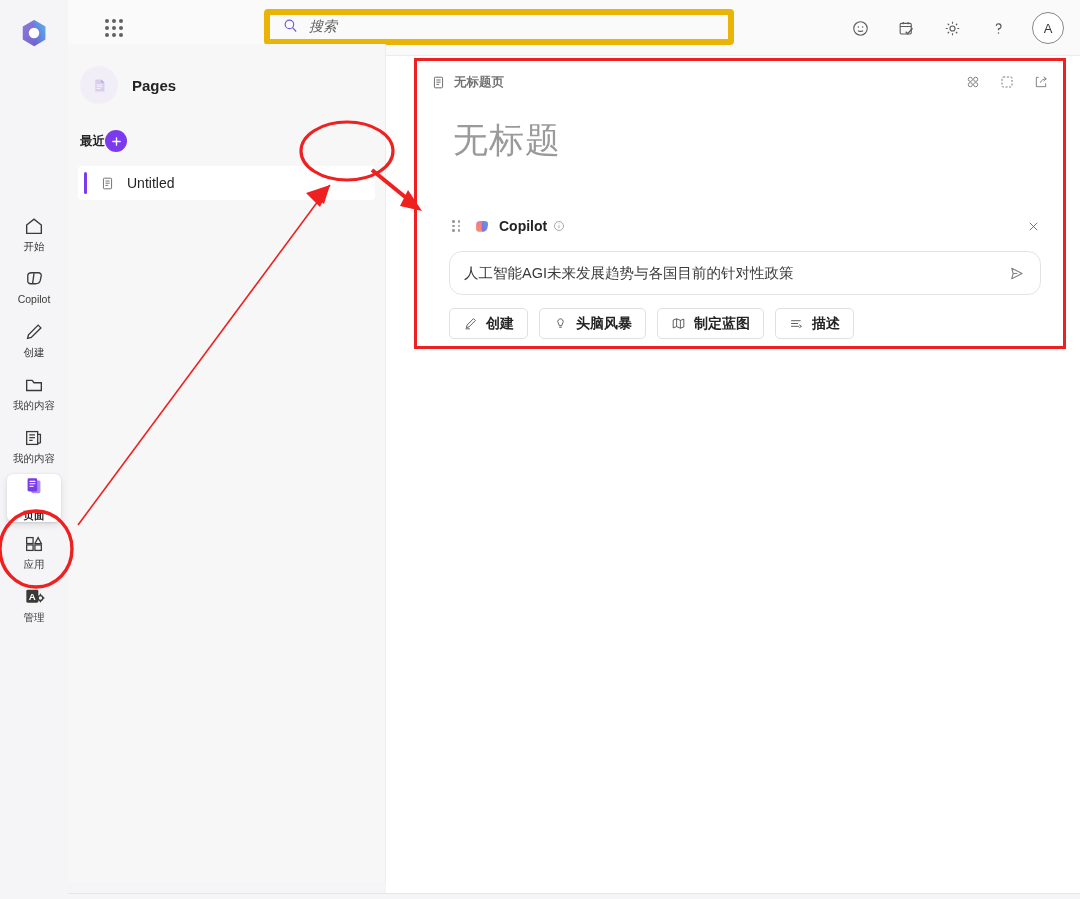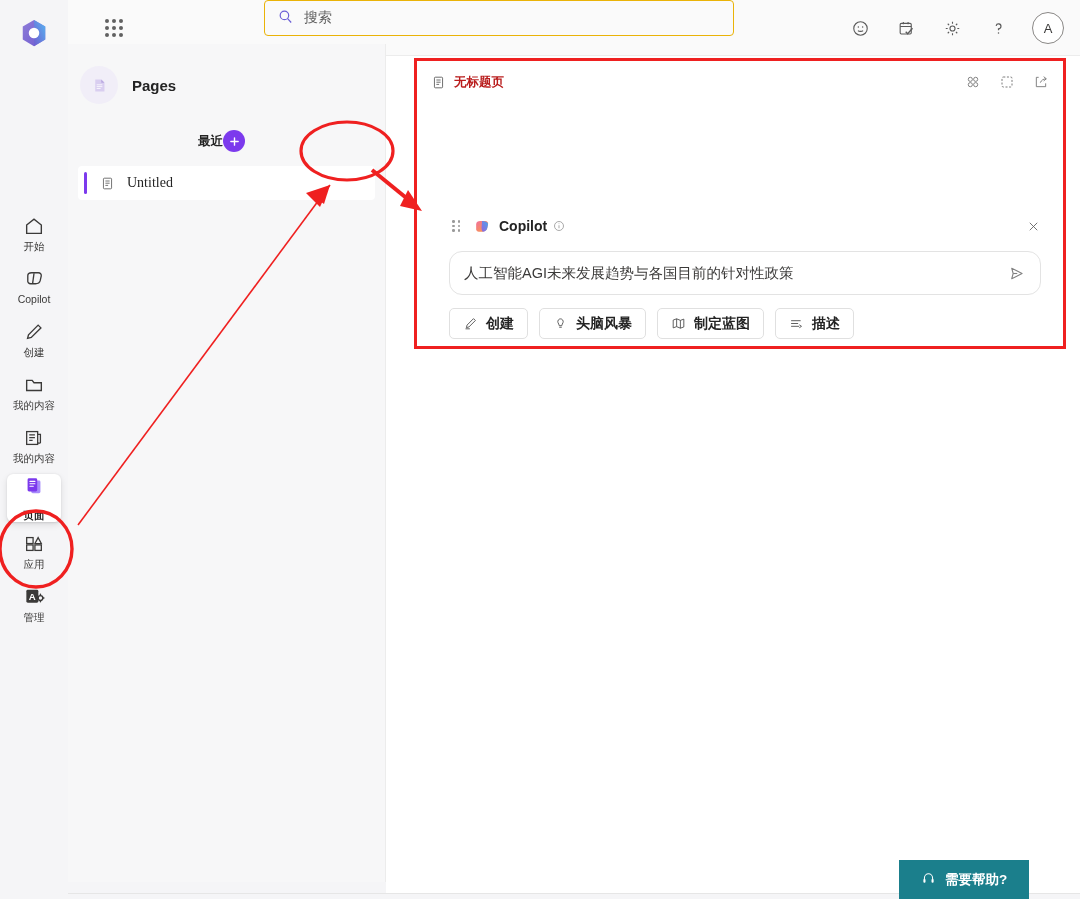--- a/index.html
+++ b/index.html
@@ -73,28 +73,29 @@
   }
   .waffle {
     width: 40px; height: 40px; margin-left: 26px;
     display: grid; grid-template-columns: repeat(3, 4px);
     grid-template-rows: repeat(3, 4px); gap: 3px;
     align-content: center; justify-content: center;
     cursor: pointer;
   }
   .waffle i { width: 4px; height: 4px; border-radius: 50%; background: #616161; display: block; }
   .searchbox {
-    position: absolute; left: 196px; top: 0;
+    position: absolute; left: 196px; top: 9px;
     width: 470px; height: 36px;
     background: #fafafa;
-    border: 1px solid #eab308;
+    border: 6px solid #eab308;
     border-radius: 4px;
     display: flex; align-items: center;
     padding: 0 12px; gap: 10px;
     cursor: text;
+    font-style: italic;
   }
   .searchbox .stext { font-size: 14px; color: #616161; }
   .topicons {
     position: absolute; right: 16px; top: 0; height: 56px;
     display: flex; align-items: center; gap: 14px;
   }
   .ticon {
     width: 32px; height: 32px; border-radius: 4px;
     display: flex; align-items: center; justify-content: center;
     color: #5a5a5a; cursor: pointer;
@@ -118,41 +119,40 @@
     display: flex; align-items: center; gap: 14px;
     padding: 22px 0 0 12px;
   }
   .pp-avatar {
     width: 38px; height: 38px; border-radius: 50%;
     background: #f1eef8;
     display: flex; align-items: center; justify-content: center;
   }
   .pp-title { font-size: 15px; font-weight: bold; color: #242424; }
   .pp-recent-row {
-    display: flex; align-items: center; justify-content: center;
+    display: flex; align-items: center; justify-content: flex-start;
     padding: 26px 22px 0 12px;
   }
   .pp-recent { font-size: 12.5px; font-weight: bold; color: #242424; }
   .pp-add {
     width: 22px; height: 22px; border-radius: 50%;
     background: #7c3aed;
     display: flex; align-items: center; justify-content: center;
     color: #fff; font-size: 15px; line-height: 1;
     cursor: pointer;
   }
   .pp-list { margin-top: 14px; }
   .pp-item {
     position: relative;
     display: flex; align-items: center; gap: 12px;
     height: 34px; margin: 0 10px 6px 10px;
     padding-left: 22px;
     border-radius: 4px;
     font-size: 14px; color: #242424;
     cursor: pointer;
-    font-family: Liberation Serif, serif;
   }
   .pp-item.selected { background: #ffffff; }
   .pp-item.selected::before {
     content: ""; position: absolute; left: 6px; top: 6px;
     width: 3px; height: 22px; background: #7c3aed; border-radius: 2px;
   }
   .pp-ico { color: #616161; display: flex; }
 
   
   .canvas {
@@ -164,21 +164,21 @@
     position: absolute; left: 28px; top: 2px;
     width: 652px; height: 291px;
     background: #ffffff;
     border: 3px solid #ef2020;
   }
   .doc-head {
     display: flex; align-items: center;
     height: 42px; padding: 0 14px;
   }
   .doc-head .dh-ico { color: #5a5a5a; display: flex; margin-right: 8px; }
-  .doc-head .dh-title { font-size: 12.5px; font-weight: bold; color: #b91c1c; }
+  .doc-head .dh-title { font-size: 12.5px; font-weight: bold; color: #737373; }
   .doc-head-icons {
     margin-left: auto; display: flex; align-items: center; gap: 18px;
   }
   .doc-head-icons .dhi { color: #7a7a7a; display: flex; cursor: pointer; }
   .doc-title {
     font-size: 35px; color: #9a9a9a;
     padding: 14px 0 0 36px; letter-spacing: 1px;
   }
 
   
@@ -464,20 +464,21 @@
           <span class="dhi">
             <svg width="16" height="16" viewBox="0 0 24 24" fill="none" stroke="currentColor" stroke-width="1.4">
               <path d="M8.5 5 H5 V19 H19 V14"></path>
               <path d="M11 13 C12.5 9.2 15.6 7.4 19.6 7.2"></path>
               <path d="M16 4 L20 7.2 L16 10.4"></path>
             </svg>
           </span>
         </div>
       </div>
 
+      <div class="doc-title">无标题</div>
 
       <div class="cowidget">
         <div class="cw-head">
           <span class="cw-grip">
             <span>
                 <i></i>
                 <i></i>
               </span>
               <span>
                 <i></i>
@@ -567,30 +568,20 @@
             <span>描述</span>
           </div>
         </div>
       </div>
     </div>
 
   </div>
 
   <div class="bottomline"></div>
 
-  <div class="helpbtn">
-    <span>
-      <svg width="15" height="15" viewBox="0 0 24 24" fill="none" stroke="#ffffff" stroke-width="1.7">
-        <path d="M5.5 14 V11 A6.5 6.5 0 0 1 18.5 11 V14"></path>
-        <rect x="3.8" y="12.6" width="3.4" height="6" rx="1.5" fill="#ffffff" stroke="none"></rect>
-        <rect x="16.8" y="12.6" width="3.4" height="6" rx="1.5" fill="#ffffff" stroke="none"></rect>
-      </svg>
-    </span>
-    <span>需要帮助?</span>
-  </div>
 
   <svg class="annot" viewBox="0 0 1080 899">
 
     <ellipse cx="347" cy="151" rx="46" ry="29" fill="none" stroke="#ef2020" stroke-width="3.2"></ellipse>
 
     <ellipse cx="36" cy="549" rx="36" ry="38" fill="none" stroke="#ef2020" stroke-width="3.4"></ellipse>
 
     <line x1="78" y1="525" x2="330" y2="185" stroke="#ef2020" stroke-width="1.6"></line>
     <path d="M330 185 L313 196 L324 204 Z" fill="#ef2020"></path>
     <polygon points="330,185 306,193 320,207" fill="#ef2020"></polygon>

